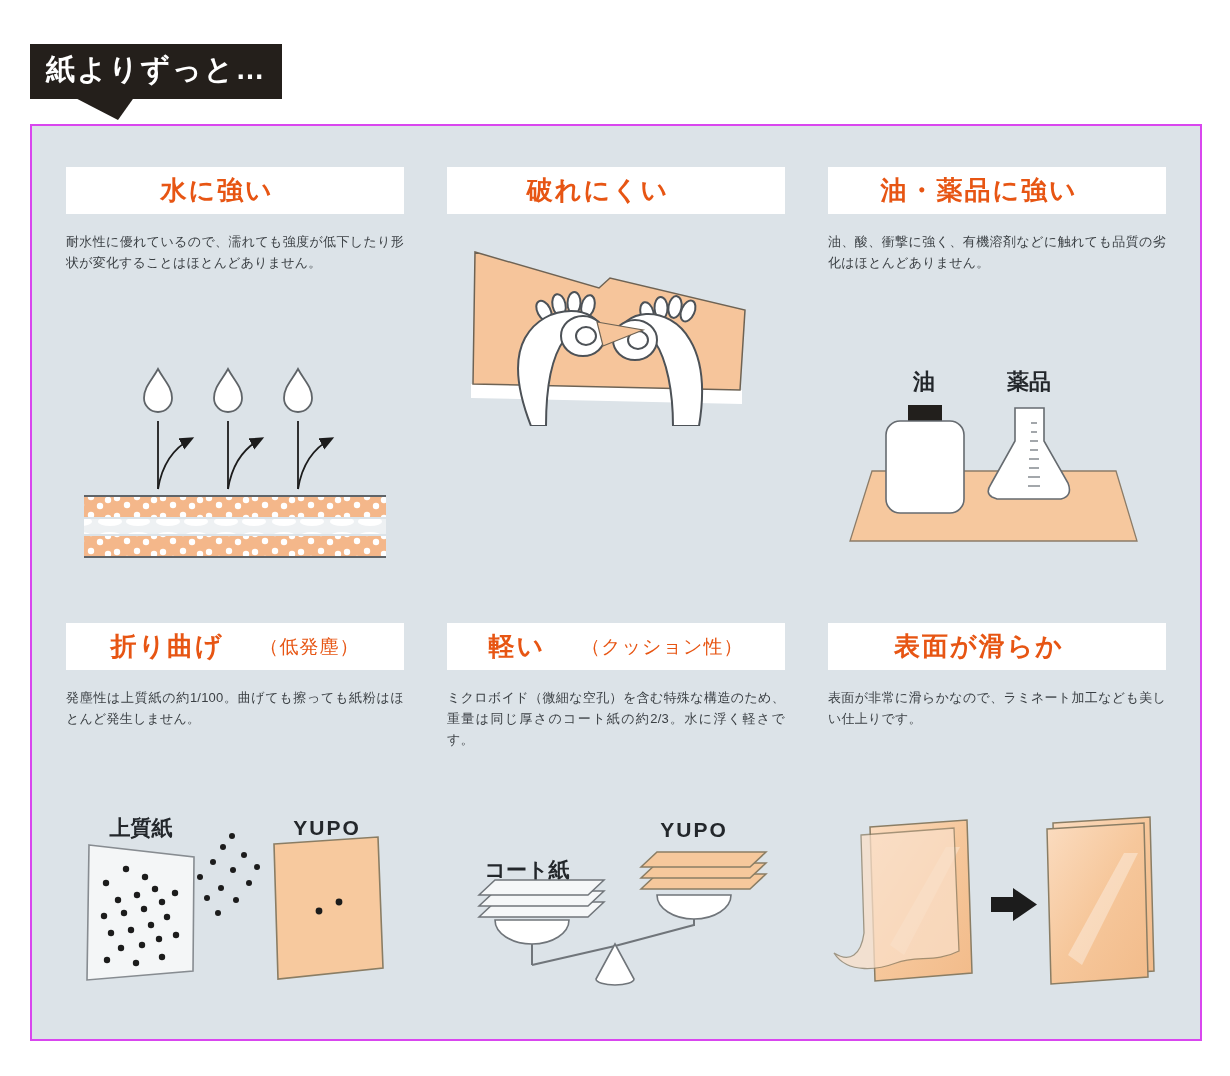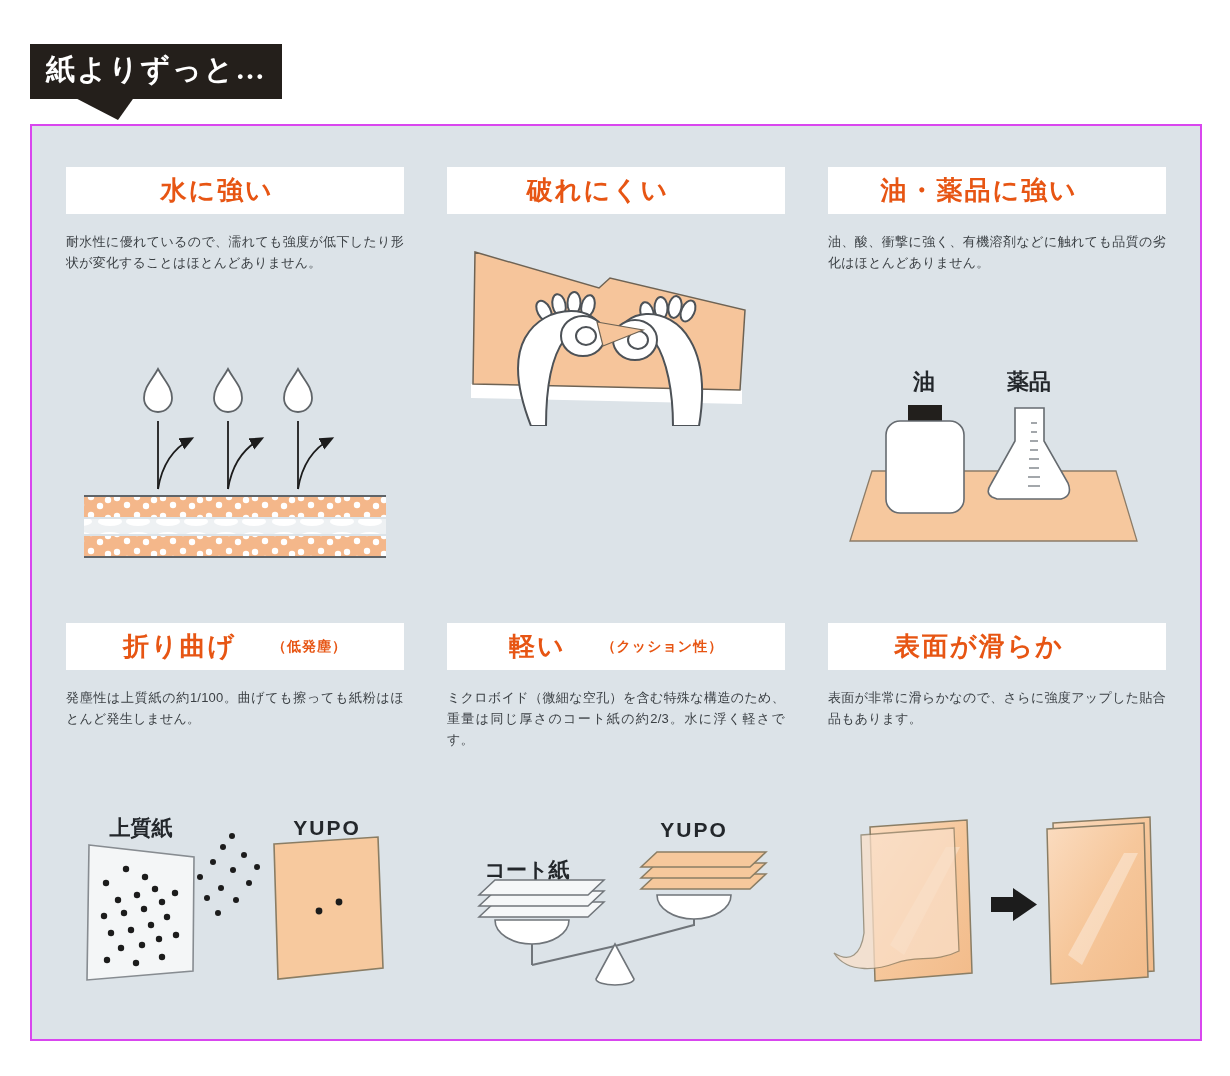--- a/index.html
+++ b/index.html
@@ -4,36 +4,36 @@
 <style>
   html,body { margin:0; padding:0; }
   body {
     width:1230px; height:1076px; position:relative; background:#ffffff;
     font-family:"Liberation Sans","DejaVu Sans",sans-serif;
     -webkit-font-smoothing:antialiased;
   }
   .bubble {
     position:absolute; left:30px; top:44px; background:#241f1b; color:#ffffff;
     font-size:29px; font-weight:bold; letter-spacing:2px;
-    padding:6px 16px 9px 16px; z-index:3;font-family:Liberation Serif, serif;
+    padding:6px 16px 9px 16px; z-index:3;
   }
   .bubble-tail { position:absolute; left:56px; top:89px; z-index:2; }
   .panel {
     position:absolute; left:30px; top:124px; width:1172px; height:917px;
     background:#dce3e8; border:2px solid #d946ef; box-sizing:border-box;
     display:grid; grid-template-columns:repeat(3,338px); grid-template-rows:456px auto;
     justify-content:space-between; padding:41px 34px 0 34px;
   }
   .card { width:338px; }
   .title-bar {
     height:47px; background:#ffffff; display:flex;
     align-items:center; justify-content:center; white-space:nowrap;
   }
   .feature-title { color:#e75513; font-size:26px; font-weight:bold; letter-spacing:2px; }
-  .feature-note  { color:#e75513; font-size:14px; font-weight:bold; letter-spacing:1px;margin-left:36px; }
+  .feature-note  { color:#e75513; font-size:19px; font-weight:normal; letter-spacing:1px;margin-left:36px; }
   .desc {
     margin-top:17px; height:118px; font-size:13px; line-height:1.63;
     color:#3a3f43; letter-spacing:0.2px; text-align:justify;
   }
   .illu { display:block; }
   svg text { font-family:"Liberation Sans","DejaVu Sans",sans-serif; font-weight:bold; fill:#23272b; }
 </style>
 </head>
 <body>
 
@@ -235,21 +235,21 @@
       </g>
       <path d="M48,115 a37,24 0 0 0 74,0 Z" fill="#ffffff" stroke="#70757a" stroke-width="1.6"></path>
     </svg>
   </div>
 
   <div class="card">
     <div class="title-bar">
       <span class="feature-title">表面が滑らか</span>
         <span class="feature-note"></span>
     </div>
-    <div class="desc">表面が非常に滑らかなので、さらに強度アップした貼合品もあります。</div>
+    <div class="desc">表面が非常に滑らかなので、ラミネート加工なども美しい仕上りです。</div>
     <svg class="illu" width="338" height="205" viewBox="0 0 338 205">
       <defs>
         <linearGradient id="s6g" x1="0" y1="0" x2="1" y2="1">
           <stop offset="0" stop-color="#fbdcc0"></stop>
           <stop offset="0.5" stop-color="#f6c79b"></stop>
           <stop offset="1" stop-color="#f2bb8a"></stop>
         </linearGradient>
       </defs>
       <g>
         <polygon points="42,22 139,15 144,168 47,176" fill="url(#s6g)" stroke="#8a7d64" stroke-width="1.5"></polygon>

